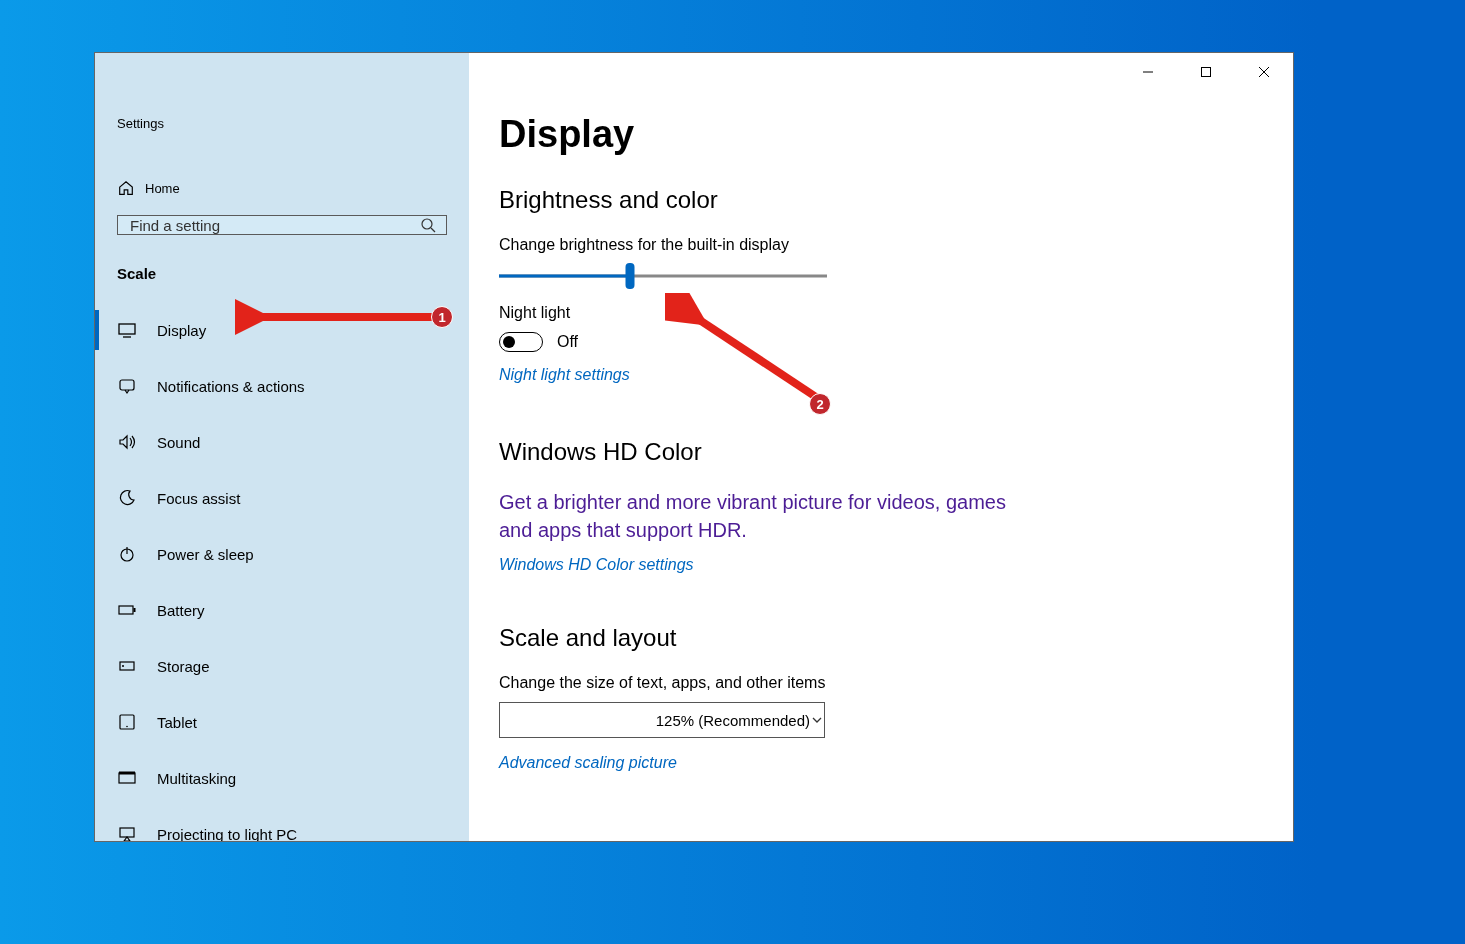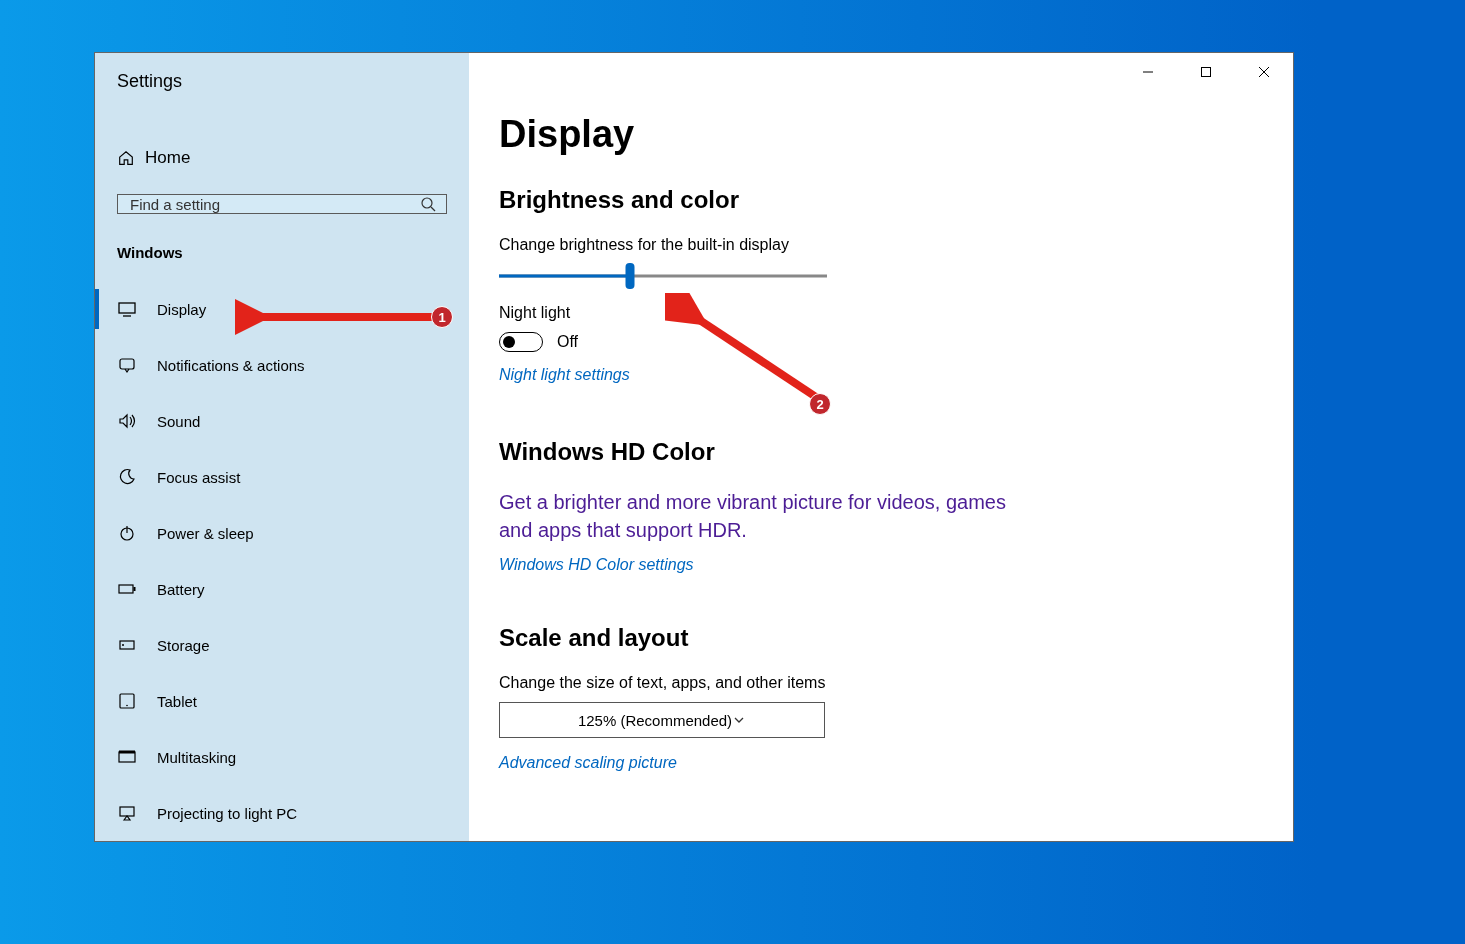--- a/index.html
+++ b/index.html
@@ -21,30 +21,31 @@
   }
   
   .sidebar {
     width: 374px;
     background: #cfe4f1;
     display: flex;
     flex-direction: column;
     padding-top: 14px;
   }
   .sidebar .app-title {
-    font-size: 18px;
+    font-size: 13px;
     padding: 4px 1px 0 22px;
     color: #000;
+    margin-top: 45px;
   }
   .home-item {
     display: flex; align-items: center;
     padding-left: 22px;
     height: 40px;
     margin-top: 48px;
-    font-size: 17px;
+    font-size: 13px;
   }
   .home-item .icon { width: 28px; display:flex; }
   .search-wrap { padding: 18px 22px 0 22px; }
   .search {
     width: 100%;
     height: 20px;
     border: 1px solid #5a5a5a;
     background: #d4eaf6;
     display: flex; align-items: center;
     padding: 0 10px;
@@ -84,21 +85,21 @@
   .content {
     flex:1;
     padding: 60px 0 0 30px;
     overflow: hidden;
     color:#000;
   }
   h1.page-title {
     font-size: 38px; font-weight: 600; margin:0 0 30px 0;
   }
   h2.sec {
-    font-size: 24px; font-weight: 700; margin: 0 0 22px 0;
+    font-size: 24px; font-weight: 400; margin: 0 0 22px 0;
   }
   .label {
     font-size: 16px; margin-bottom: 10px;
   }
   .slider {
     position: relative;
     width: 328px; height: 24px; margin-bottom: 16px;
   }
   .slider .track {
     position:absolute; top:50%; left:0; right:0; height:3px;
@@ -119,21 +120,21 @@
     position:relative; margin-right:14px;
   }
   .toggle .knob {
     position:absolute; left:3px; top:50%; transform:translateY(-50%);
     width:12px; height:12px; background:#000; border-radius:50%;
   }
   .link { color:#0067c0; font-size:16px; cursor:pointer;font-style:italic; }
   .hdr-desc { color:#4c1d95; font-size:20px; max-width:540px; margin-bottom:12px; line-height:1.4;}
   .dropdown {
     width:326px; height:36px; border:1px solid #555;
-    display:flex; align-items:center; justify-content:center;
+    display:flex; align-items:center; justify-content:flex-end;
     padding:0 0; margin: 4px 0 16px 0; font-size:15px;
   }
   
   .titlebar {
     position:absolute; top:0; right:0; height:40px;
     display:flex;
   }
   .tbtn {
     width:58px; height:38px; display:flex; align-items:center; justify-content:center;
   }
@@ -187,21 +188,21 @@
         <input placeholder="Find a setting" style="">
         <span class="sicon">
           <svg width="16" height="16" viewBox="0 0 16 16">
               <circle cx="7" cy="7" r="5" fill="none" stroke="#333" stroke-width="1.2"></circle>
               <line x1="11" y1="11" x2="15" y2="15" stroke="#333" stroke-width="1.2"></line>
             </svg>
         </span>
       </div>
     </div>
 
-    <div class="section-label">Windows</div>
+    <div class="section-label">Scale</div>
 
     <div class="nav">
       <div class="nav-item selected">
         <span class="icon">
             <svg width="20" height="20" viewBox="0 0 20 20">
               <rect x="2" y="4" width="16" height="10" fill="none" stroke="#000" stroke-width="1.3"></rect>
               <line x1="6" y1="17" x2="14" y2="17" stroke="#000" stroke-width="1.3"></line>
             </svg>
           </span>
         <span>Display</span>

